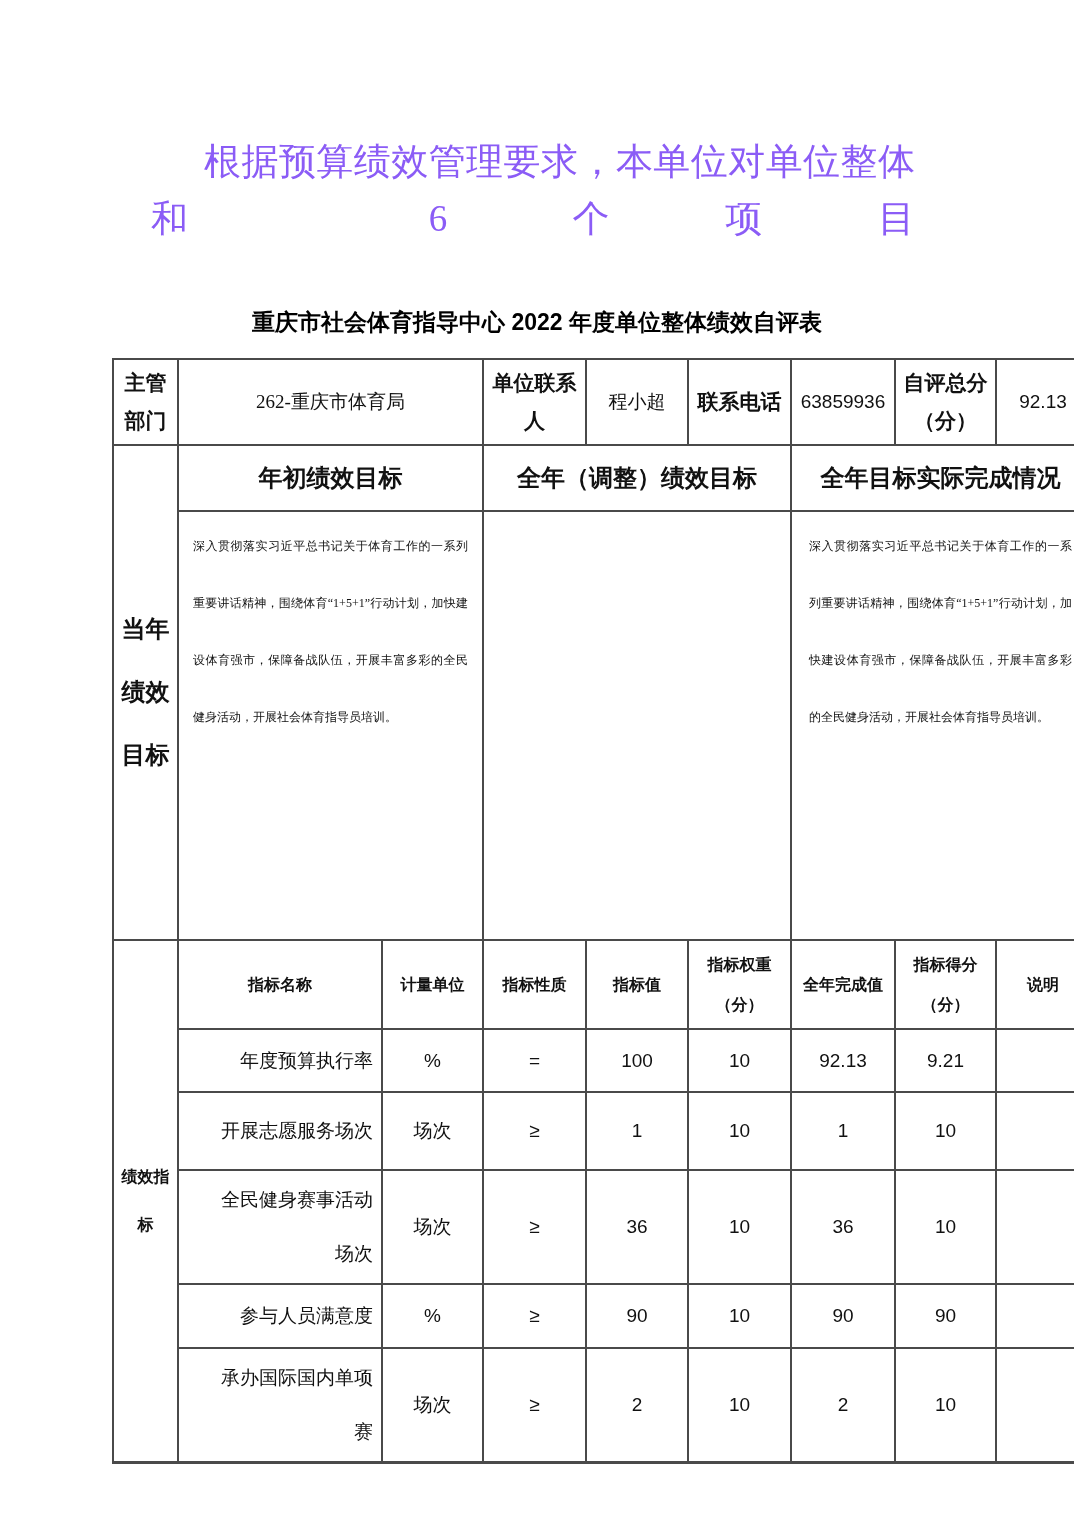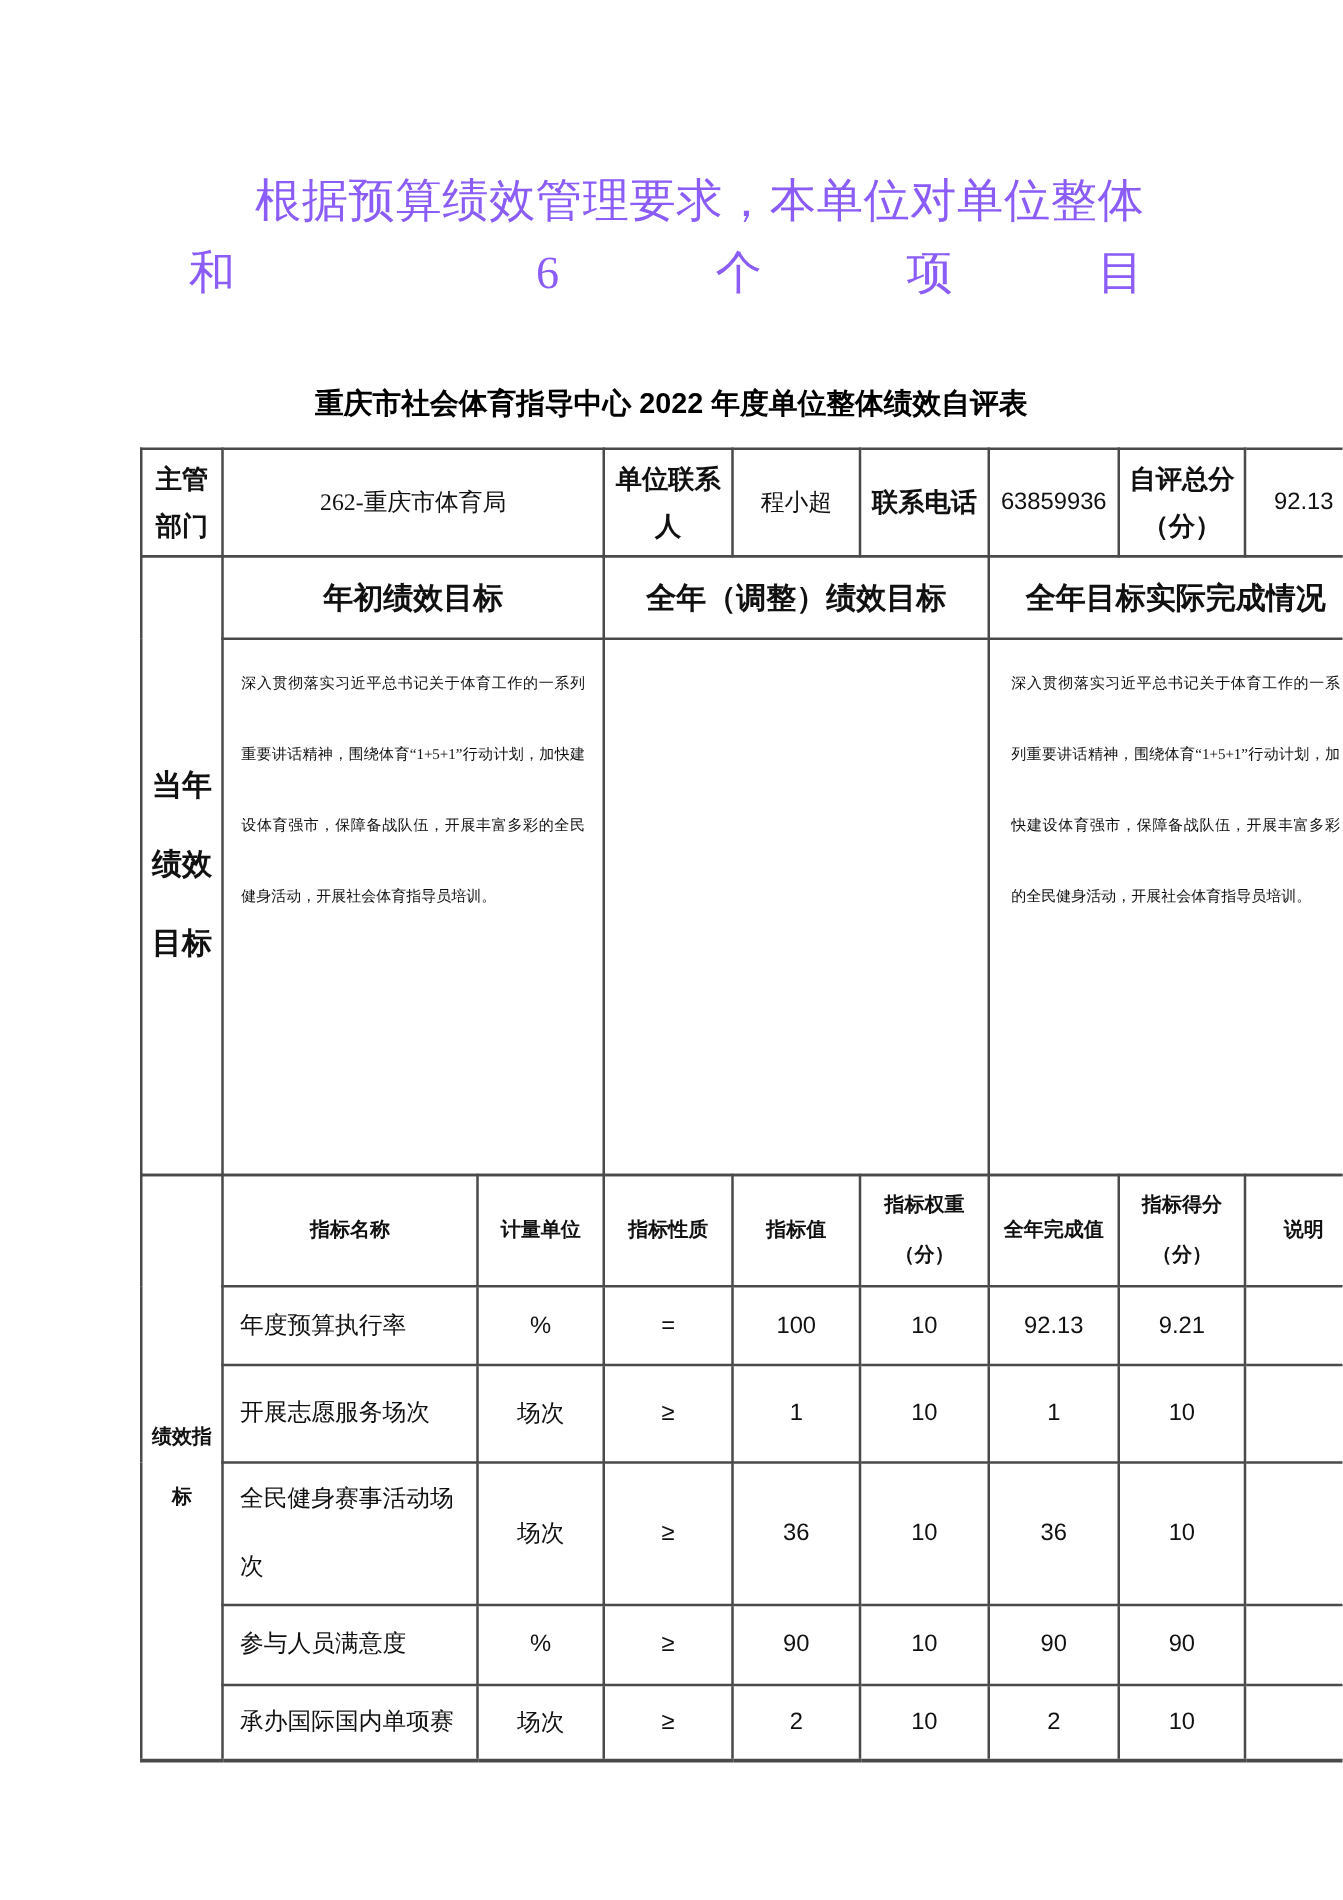--- a/index.html
+++ b/index.html
@@ -36,21 +36,21 @@
   .vlabel.ind{line-height:48px;}
   .num{font-family:"Liberation Sans","DejaVu Sans",sans-serif;}
   .goal-hdr td{font-weight:700;font-size:24px;height:60px;}
   .goal-body td{height:415px;}
   .goal-text{
     text-align:justify;vertical-align:top;padding:6px 14px;
     line-height:57px;font-size:12px;
   }
   .goal-text.right{padding:6px 17px;}
   .ind-hdr td{font-weight:700;font-size:16px;line-height:40px;height:83px;}
-  .name-cell{text-align:left;padding-left:13px;padding-right:8px;line-height:54px;}
+  .name-cell{text-align:right;padding-left:27px;padding-right:8px;line-height:54px;}
   .row-a td{height:80px;}
   .rh1 td{height:57px;}
   .rh2 td{height:72px;}
   .rh3 td{height:108px;}
   .rh4 td{height:58px;}
   .rh5 td{height:48px;}
   .tbl-c tr:last-child td{border-bottom-width:3px;}
   .tbl-c .vlabel{border-bottom-width:3px;}
 </style>
 </head>

